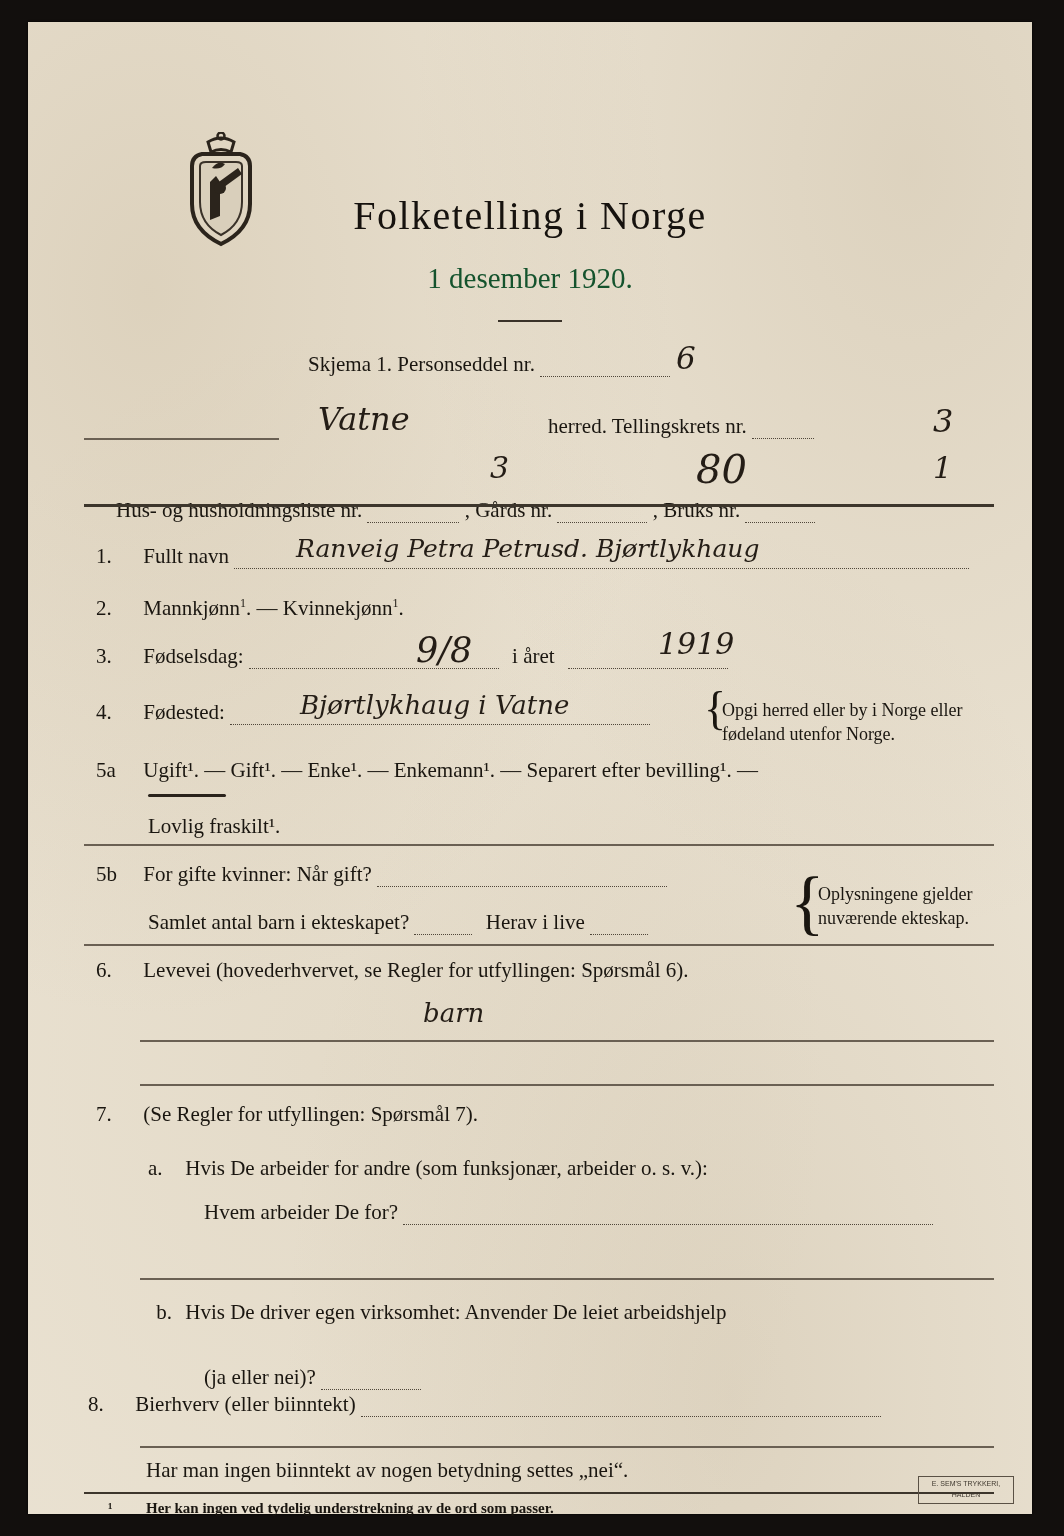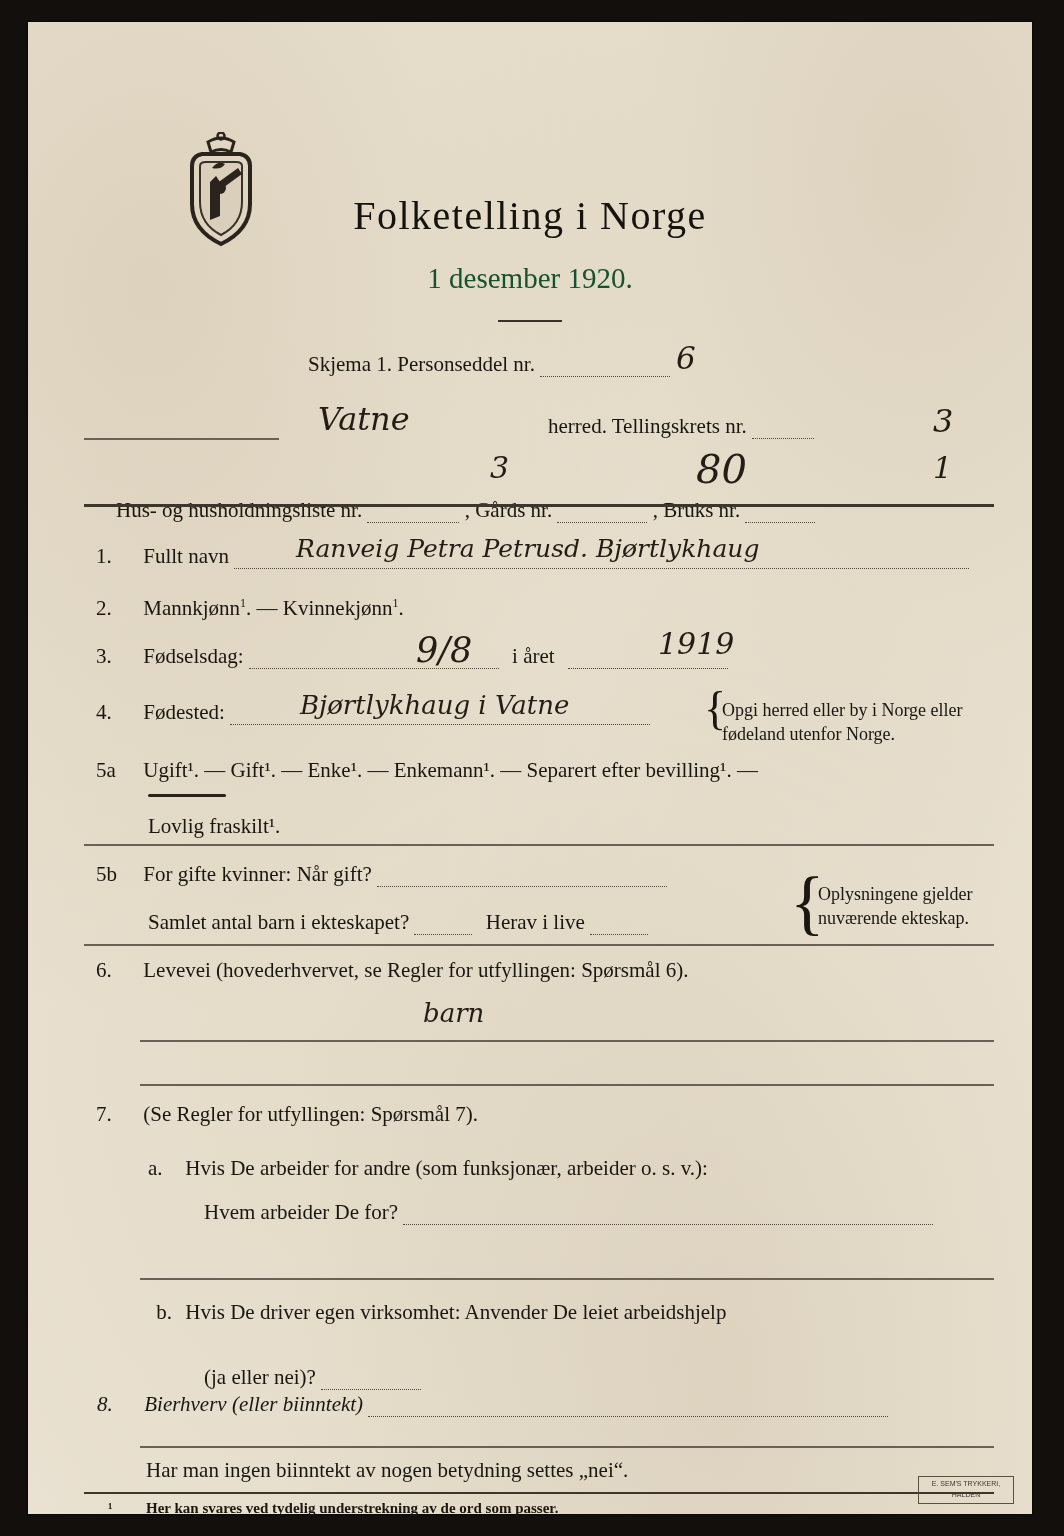--- a/index.html
+++ b/index.html
@@ -286,32 +286,32 @@
 
       <div class="row" style="left:120px; top:1278px;text-align:center;">
         <span class="num" style="width:32px;">b.</span>
         <span>Hvis De driver egen virksomhet:  Anvender De leiet arbeidshjelp</span>
       </div>
       <div class="row" style="left:176px; top:1322px;margin-top:21px;">
         <span>(ja eller nei)?</span>
         <span class="dots" style="width:100px;"></span>
       </div>
 
-      <div class="row" style="left:69px; top:1370px;font-style:italic;">
+      <div class="row" style="left:60px; top:1370px;">
         <span class="num">8.</span>
         <span>Bierhverv (eller biinntekt)</span>
         <span class="dots" style="width:520px;"></span>
       </div>
 
       <div class="hline" style="left:112px; top:1424px; width:854px;"></div>
 
       <div class="footer-note" style="left:118px; top:1436px;">Har man ingen biinntekt av nogen betydning settes „nei“.</div>
 
       <div class="hline thick" style="left:56px; top:1470px; width:910px; height:1.5px;"></div>
 
       <div class="footline" style="left:80px; top:1478px;">¹</div>
-      <div class="footline" style="left:118px; top:1478px;">Her kan svares ved tydelig understrekning av de ord som passer.</div>
+      <div class="footline" style="left:118px; top:1478px;">Her kan ingen ved tydelig understrekning av de ord som passer.</div>
 
       <div class="stamp">E. SEM'S TRYKKERI, HALDEN</div>
 
     </div>
   </div>
 </div>
 
 </body></html>

